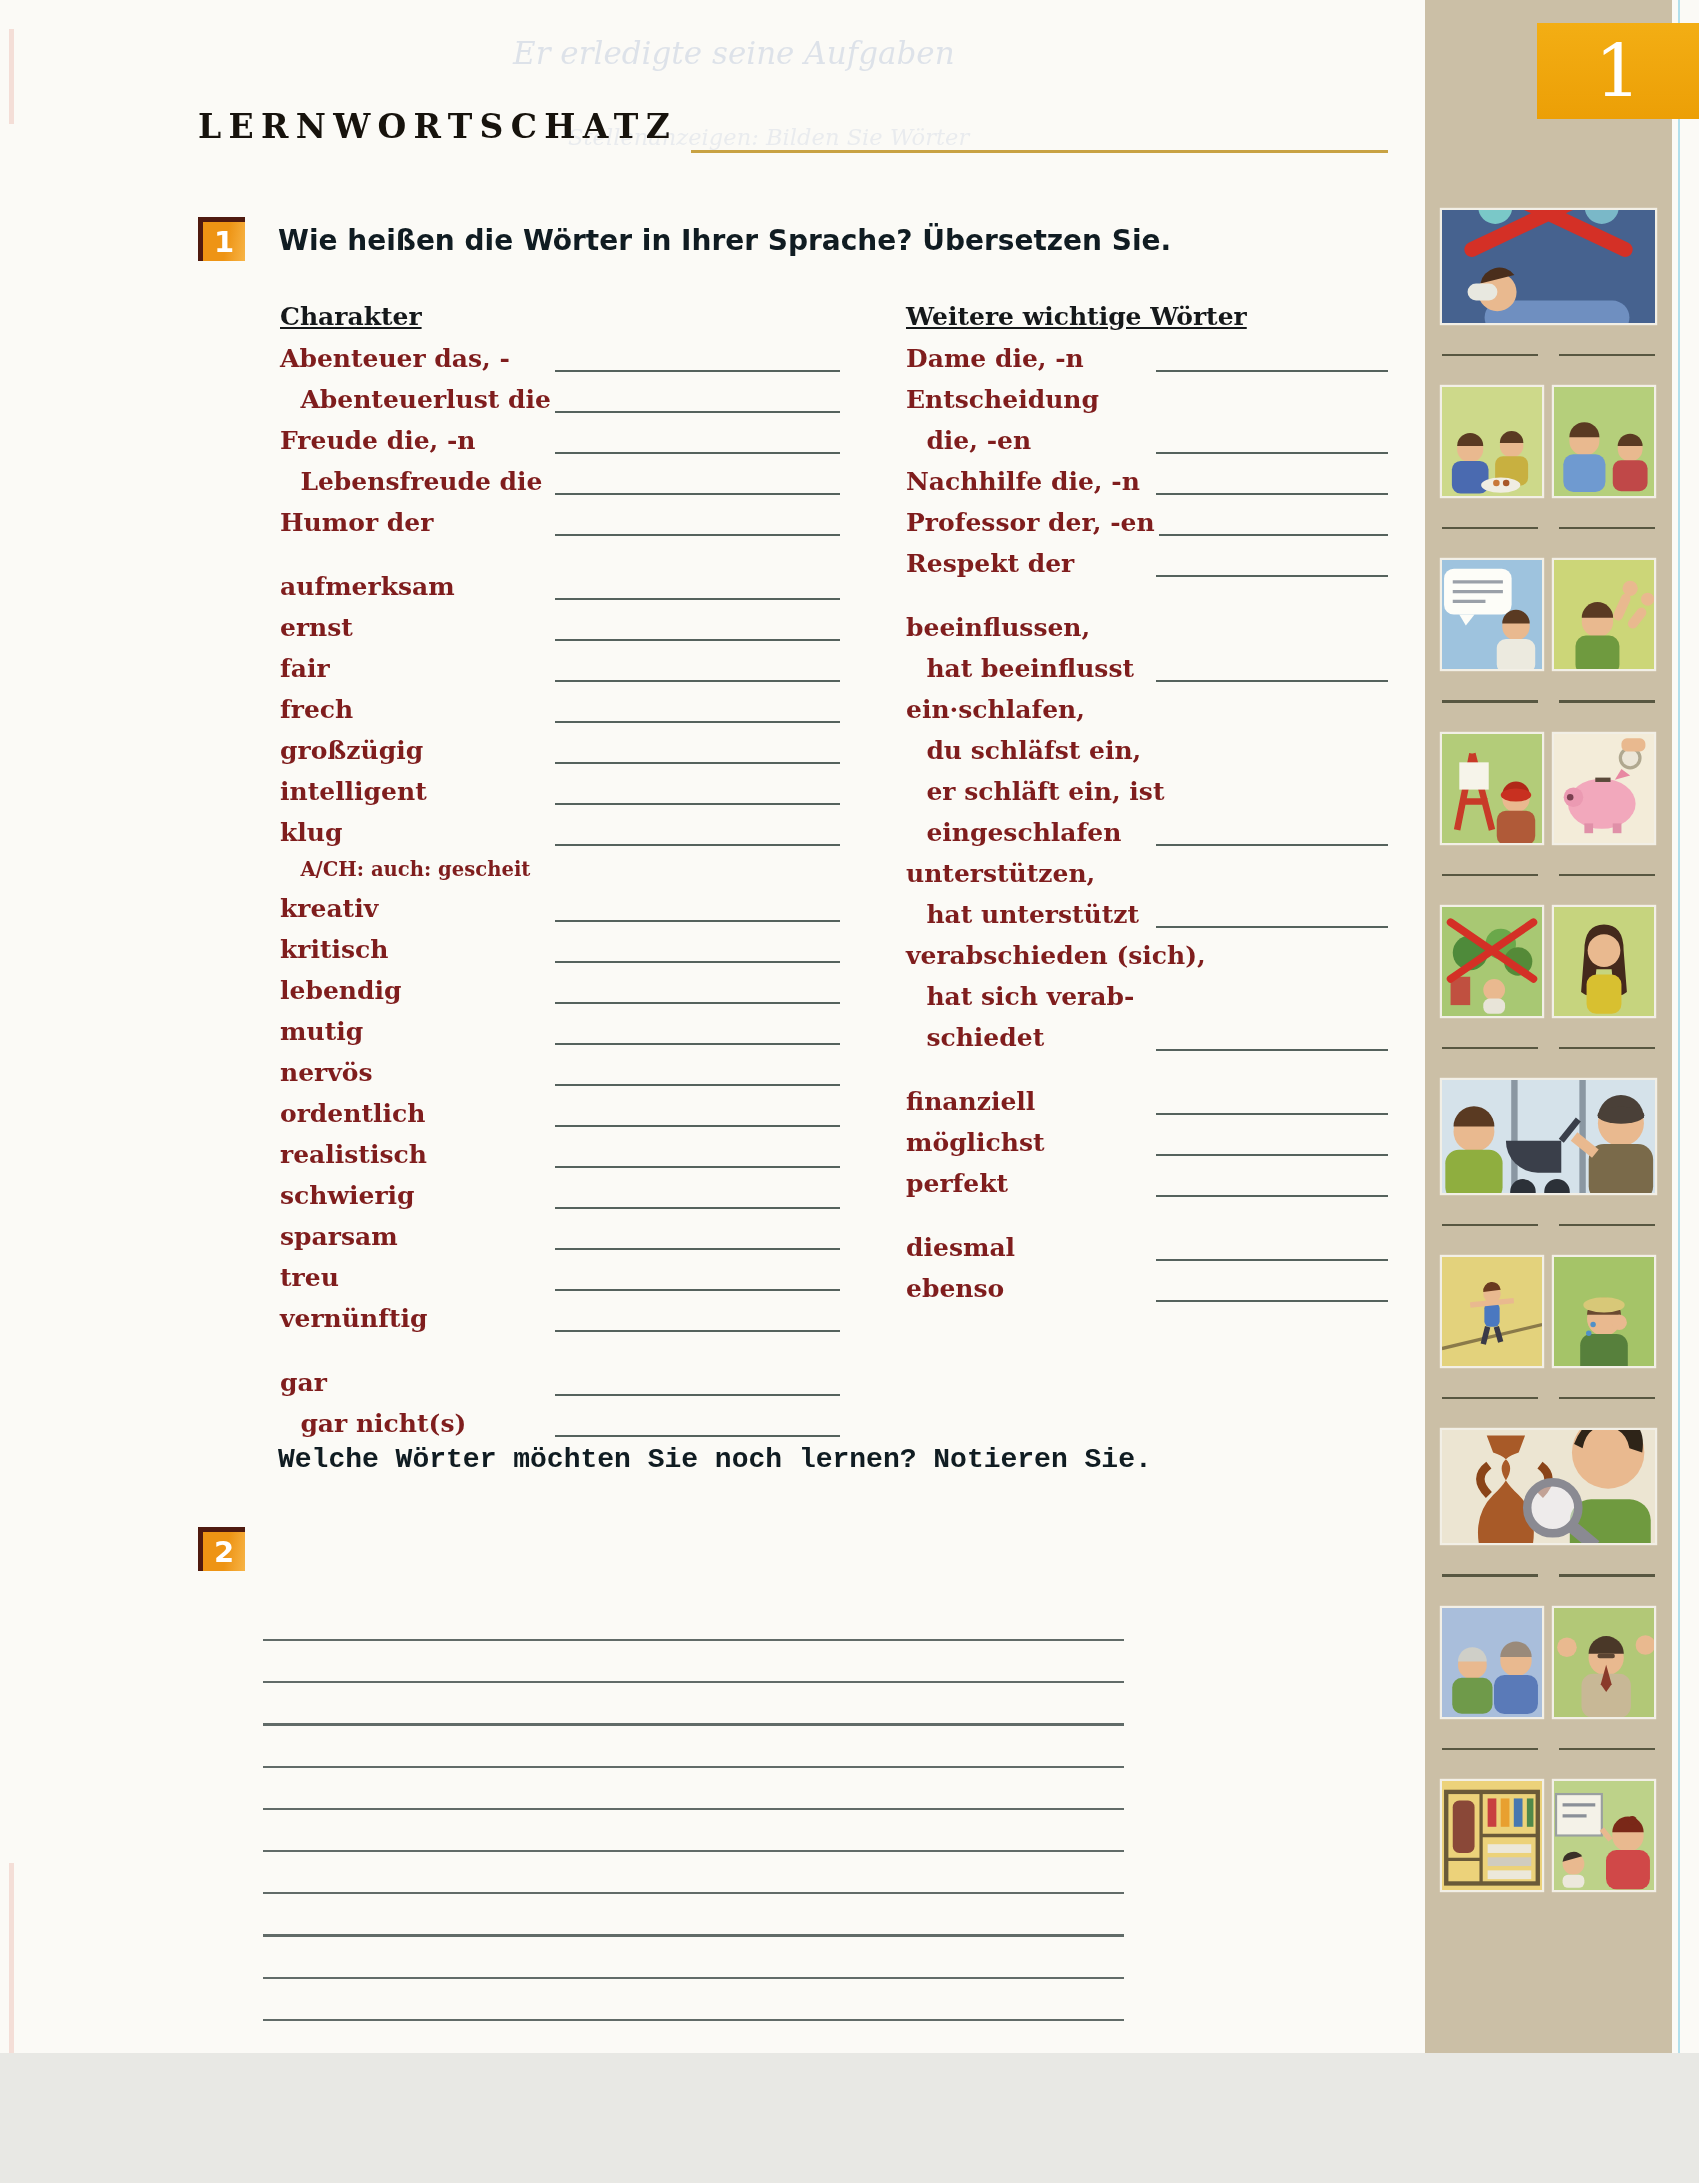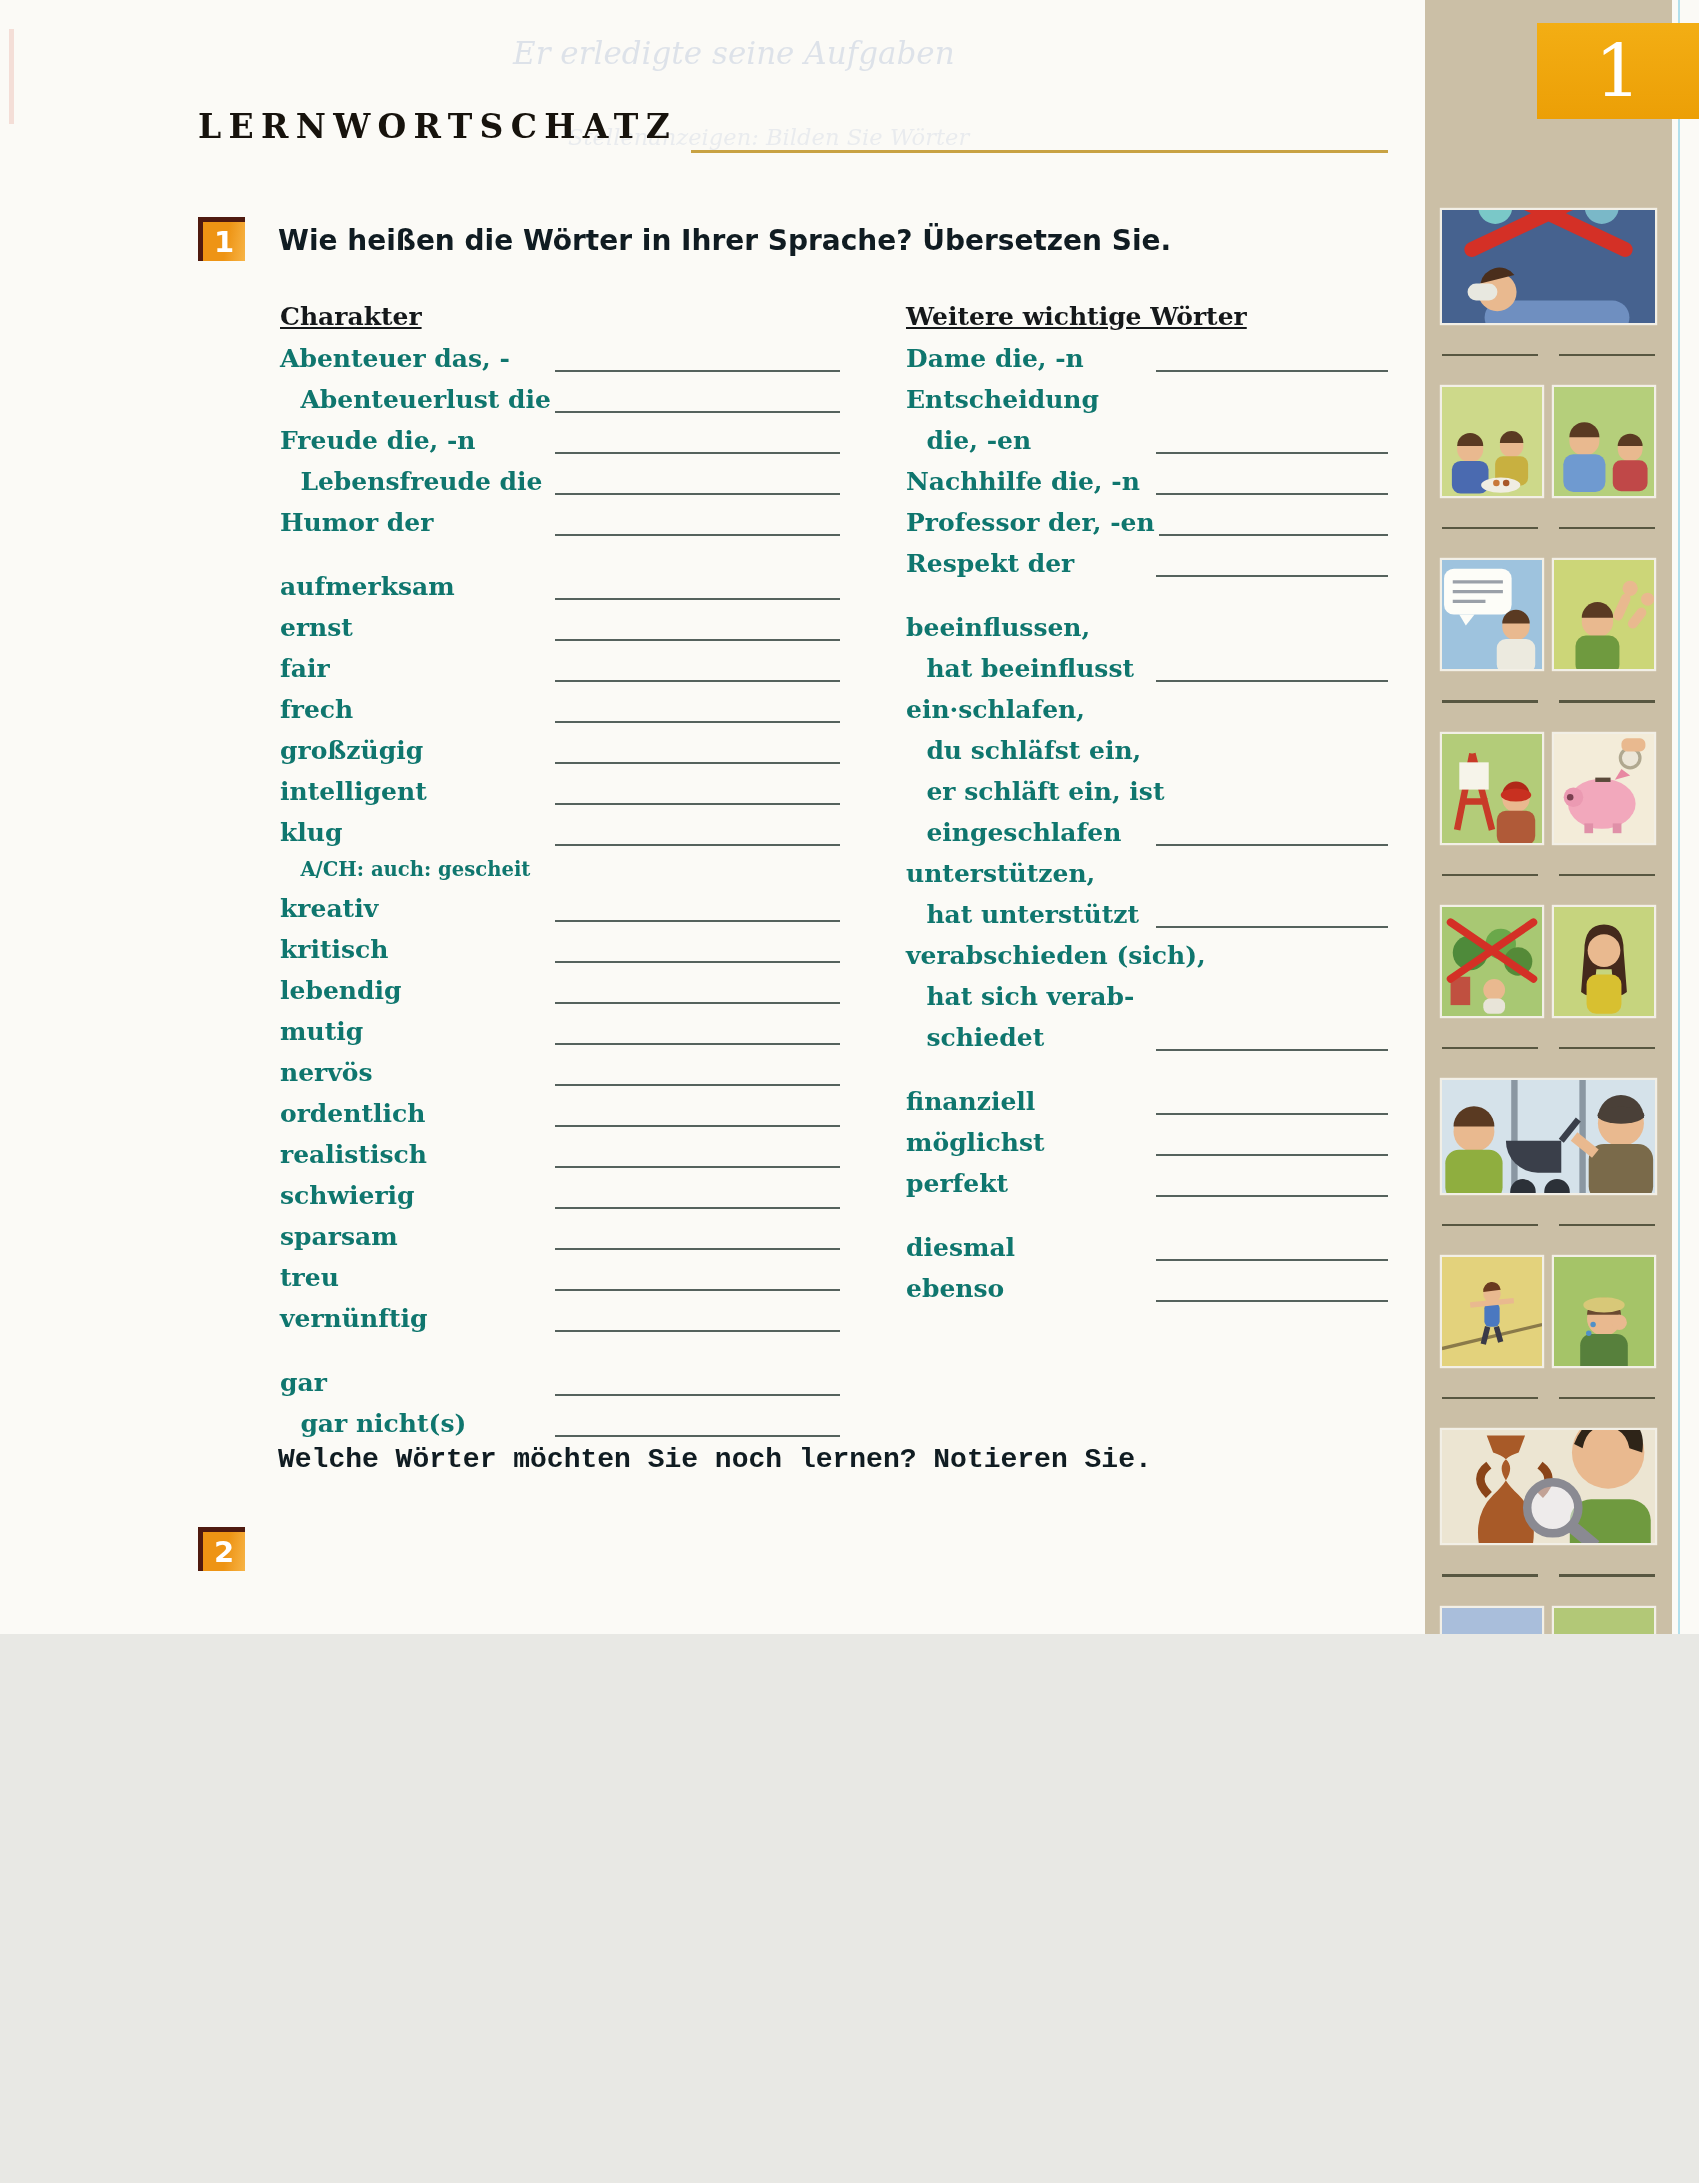--- a/index.html
+++ b/index.html
@@ -1,16 +1,16 @@
 <!DOCTYPE html>
 <html style="font-size:11.6px"><head>
 <meta charset="utf-8">
 <style>
   html,body{margin:0;padding:0;background:#e8e8e4;}
-  .page{position:relative;width:1699px;height:1634px;background:#fbfaf6;overflow:hidden;
+  .page{position:relative;width:1699px;height:2053px;background:#fbfaf6;overflow:hidden;
         font-family:"DejaVu Serif", serif;}
   
   .ghost{position:absolute;font-style:italic;color:#6b86b8;pointer-events:none;
          font-family:"DejaVu Serif",serif;filter:blur(0.7px);white-space:nowrap;}
   .ghost1{left:513px;top:35px;font-size:31px;opacity:.20;}
   .ghost2{left:568px;top:124px;font-size:22.6px;opacity:.12;}
   .edge-pink{position:absolute;width:5.1px;background:#efc6bd;opacity:.55;}
   
   .lws-title{position:absolute;left:198px;top:107px;font-size:33px;font-weight:700;
              letter-spacing:7.3px;color:#17130d;}
@@ -23,21 +23,21 @@
   .extitle{position:absolute;font-family:"DejaVu Sans",sans-serif;font-weight:700;
            font-size:28px;color:#101c22;white-space:nowrap;}
   
   .vcol{position:absolute;top:290px;}
   .vcol-left{left:280px;width:560px;}
   .vcol-right{left:906px;width:482px;}
   .colheader{height:41px;display:flex;align-items:flex-end;font-weight:700;font-size:25px;color:#15181a;text-decoration:underline;}
   .vrow{display:flex;align-items:flex-end;height:41px;}
   .vrow.gap{margin-top:23px;}
   .vrow.note{height:35px;}
-  .term{flex:0 0 271px;font-weight:700;font-size:25px;line-height:1.05;color:#0f766e;white-space:nowrap;}
+  .term{flex:0 0 271px;font-weight:700;font-size:25px;line-height:1.05;color:#7f1d1d;white-space:nowrap;}
   .vcol-right .term{flex-basis:246px;}
   .term.ind{padding-left:20.4px;box-sizing:border-box;}
   .vrow.note .term{font-size:19.6px;}
   .term.full{flex-basis:auto;}
   .wline{flex:1;height:32px;border-bottom:2.2px solid rgba(62,76,72,.88);margin-left:4.4px;}
   
   .ex2lines{position:absolute;left:263px;top:1639px;width:861px;}
   .exline{height:2.2px;background:#3e4c48;opacity:.82;margin-bottom:40px;}
   
   .strip{position:absolute;left:1425px;top:0;width:247px;height:2183px;background:#cbbfa6;}

